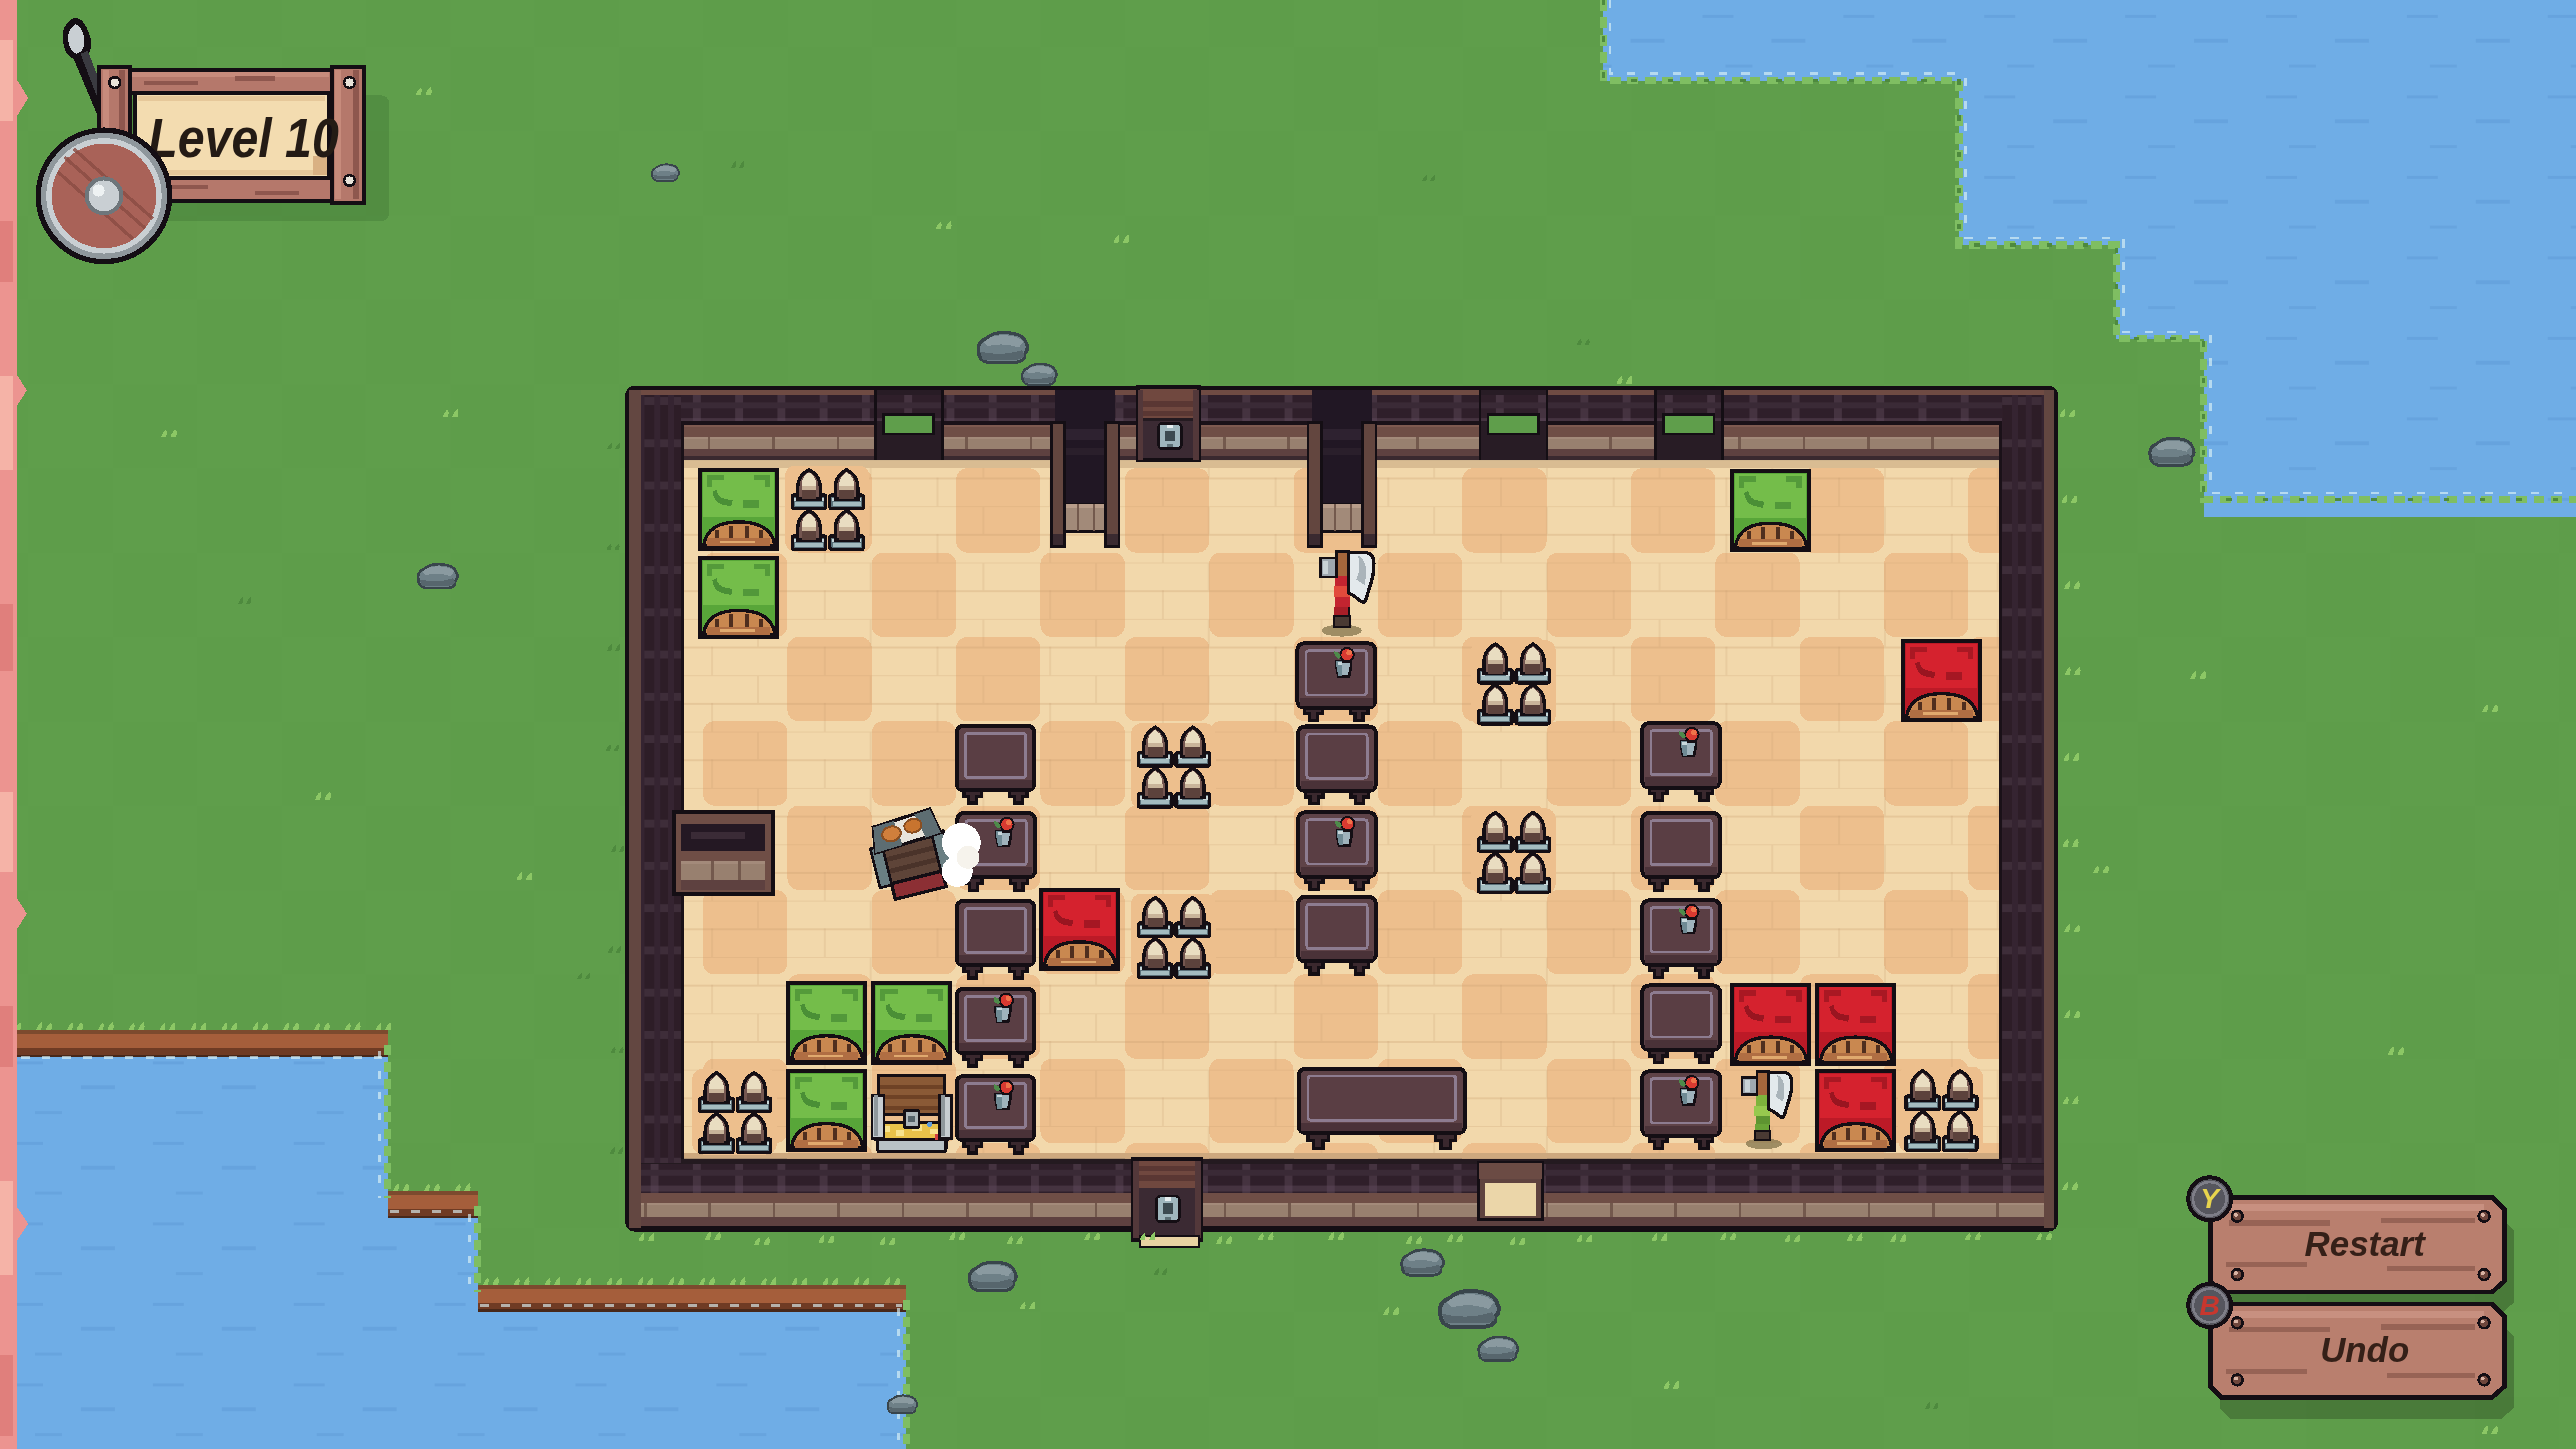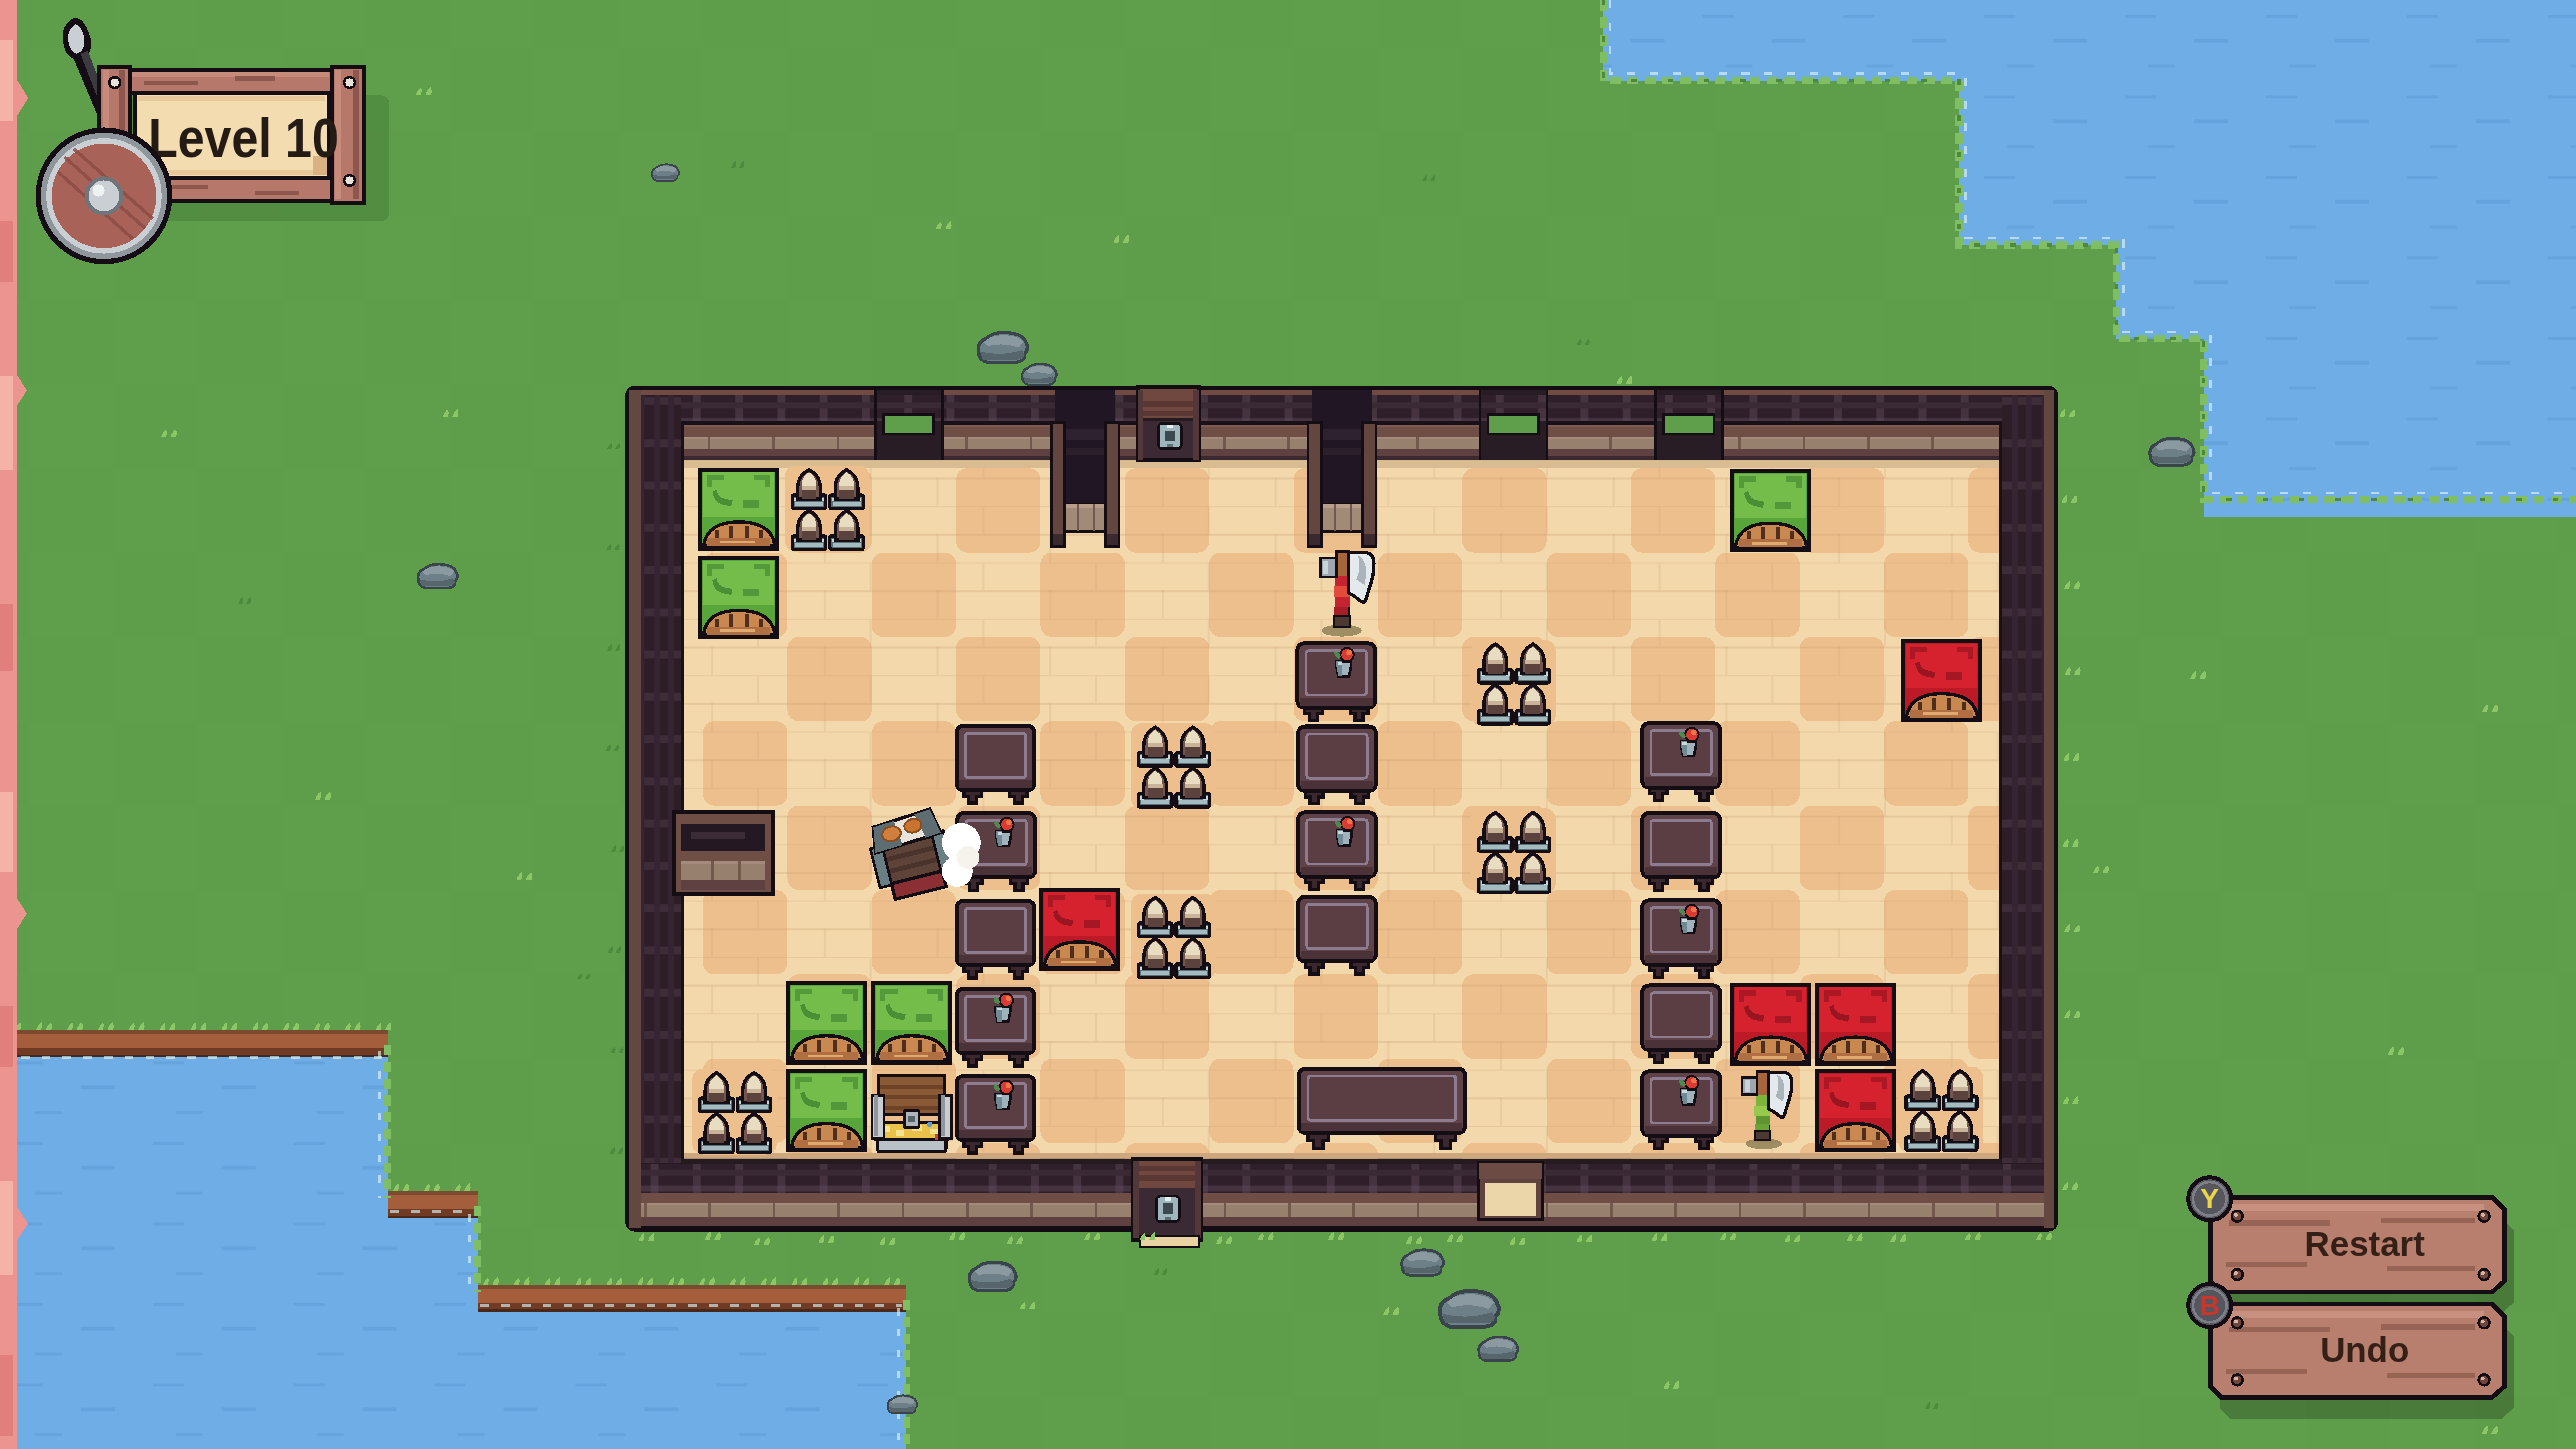--- a/index.html
+++ b/index.html
@@ -1,15 +1,15 @@
 <!DOCTYPE html>
 <html style="font-size:10.7px"><head><meta charset="utf-8">
 <style>
 html,body{margin:0;padding:0;background:#000;}
-#stage{position:relative;width:2576px;height:1449px;overflow:hidden;font-family:"Liberation Sans",sans-serif;}
+#stage{position:relative;width:2576px;height:1449px;overflow:hidden;font-family:"Liberation Sans",sans-serif;font-style:italic;}
 svg{display:block;shape-rendering:crispEdges;}
 text{shape-rendering:auto;}
 </style></head>
 <body>
 <div id="stage">
 <svg width="2576" height="1449" viewBox="0 0 3840 2160">
 <defs>
 <pattern id="pWallH" width="63" height="44" patternUnits="userSpaceOnUse">
   <rect width="63" height="44" fill="#2f1f2a"></rect>
   <rect x="25" y="0" width="11" height="44" fill="#453340"></rect>

